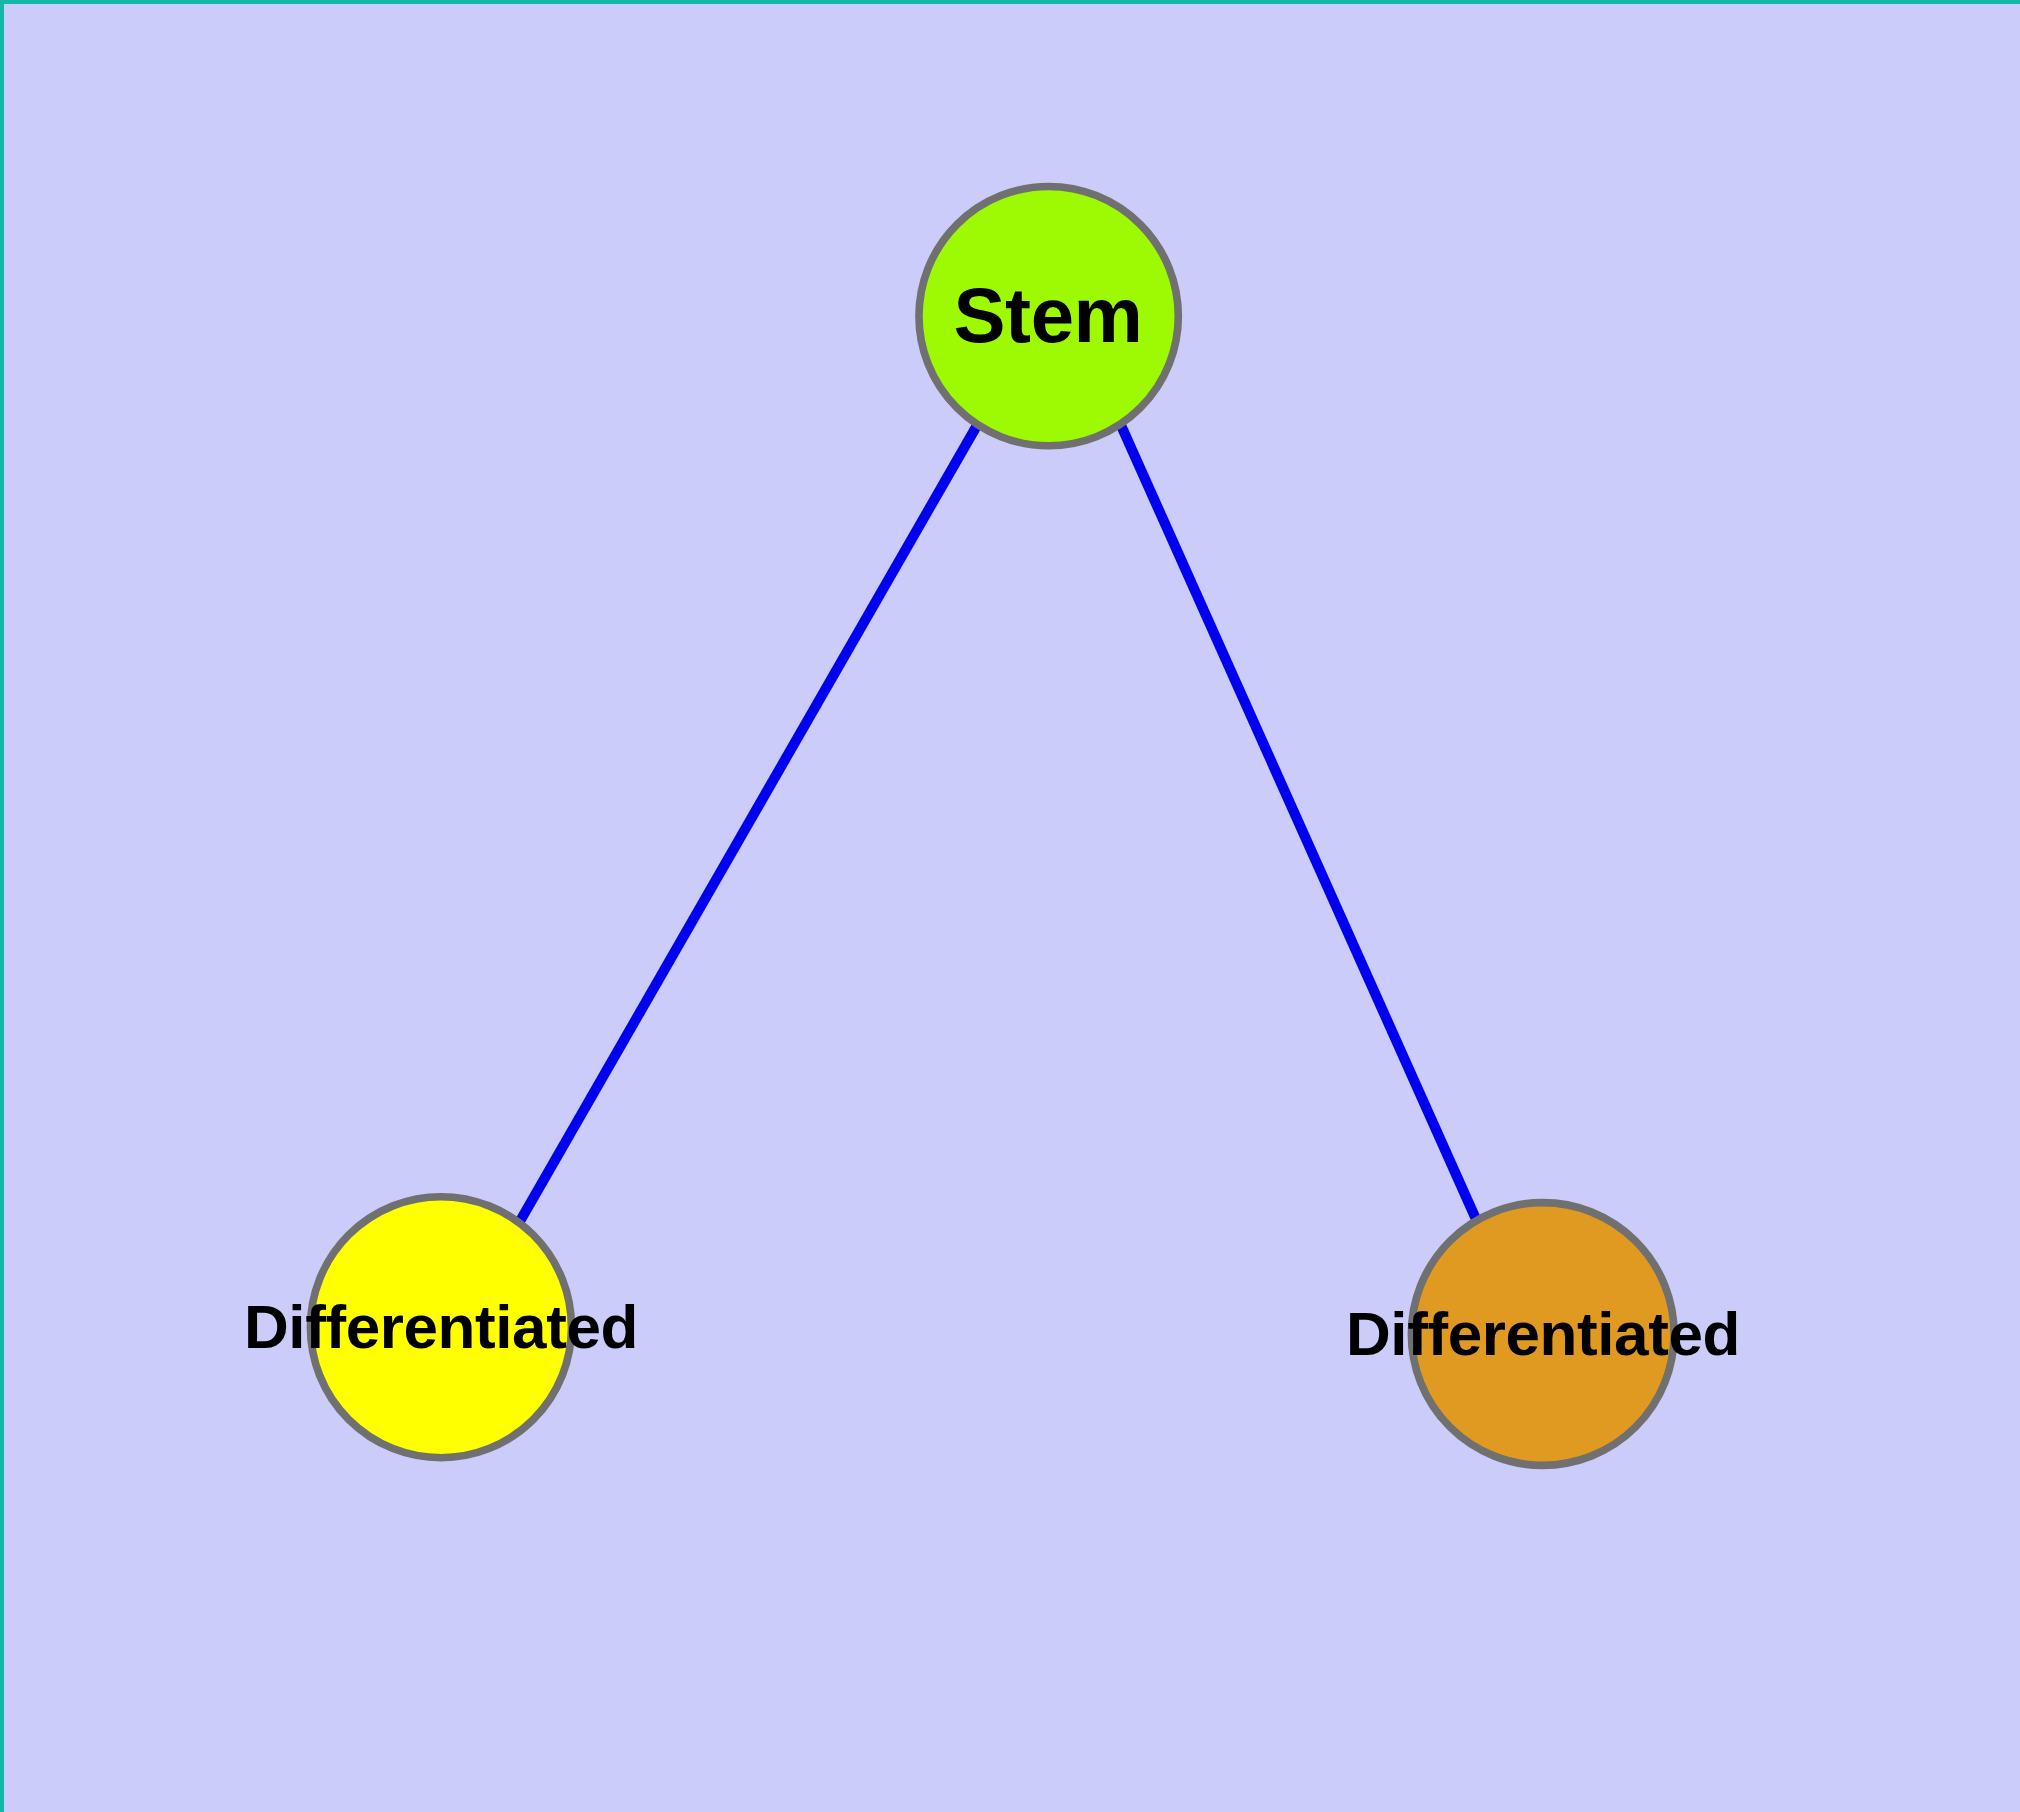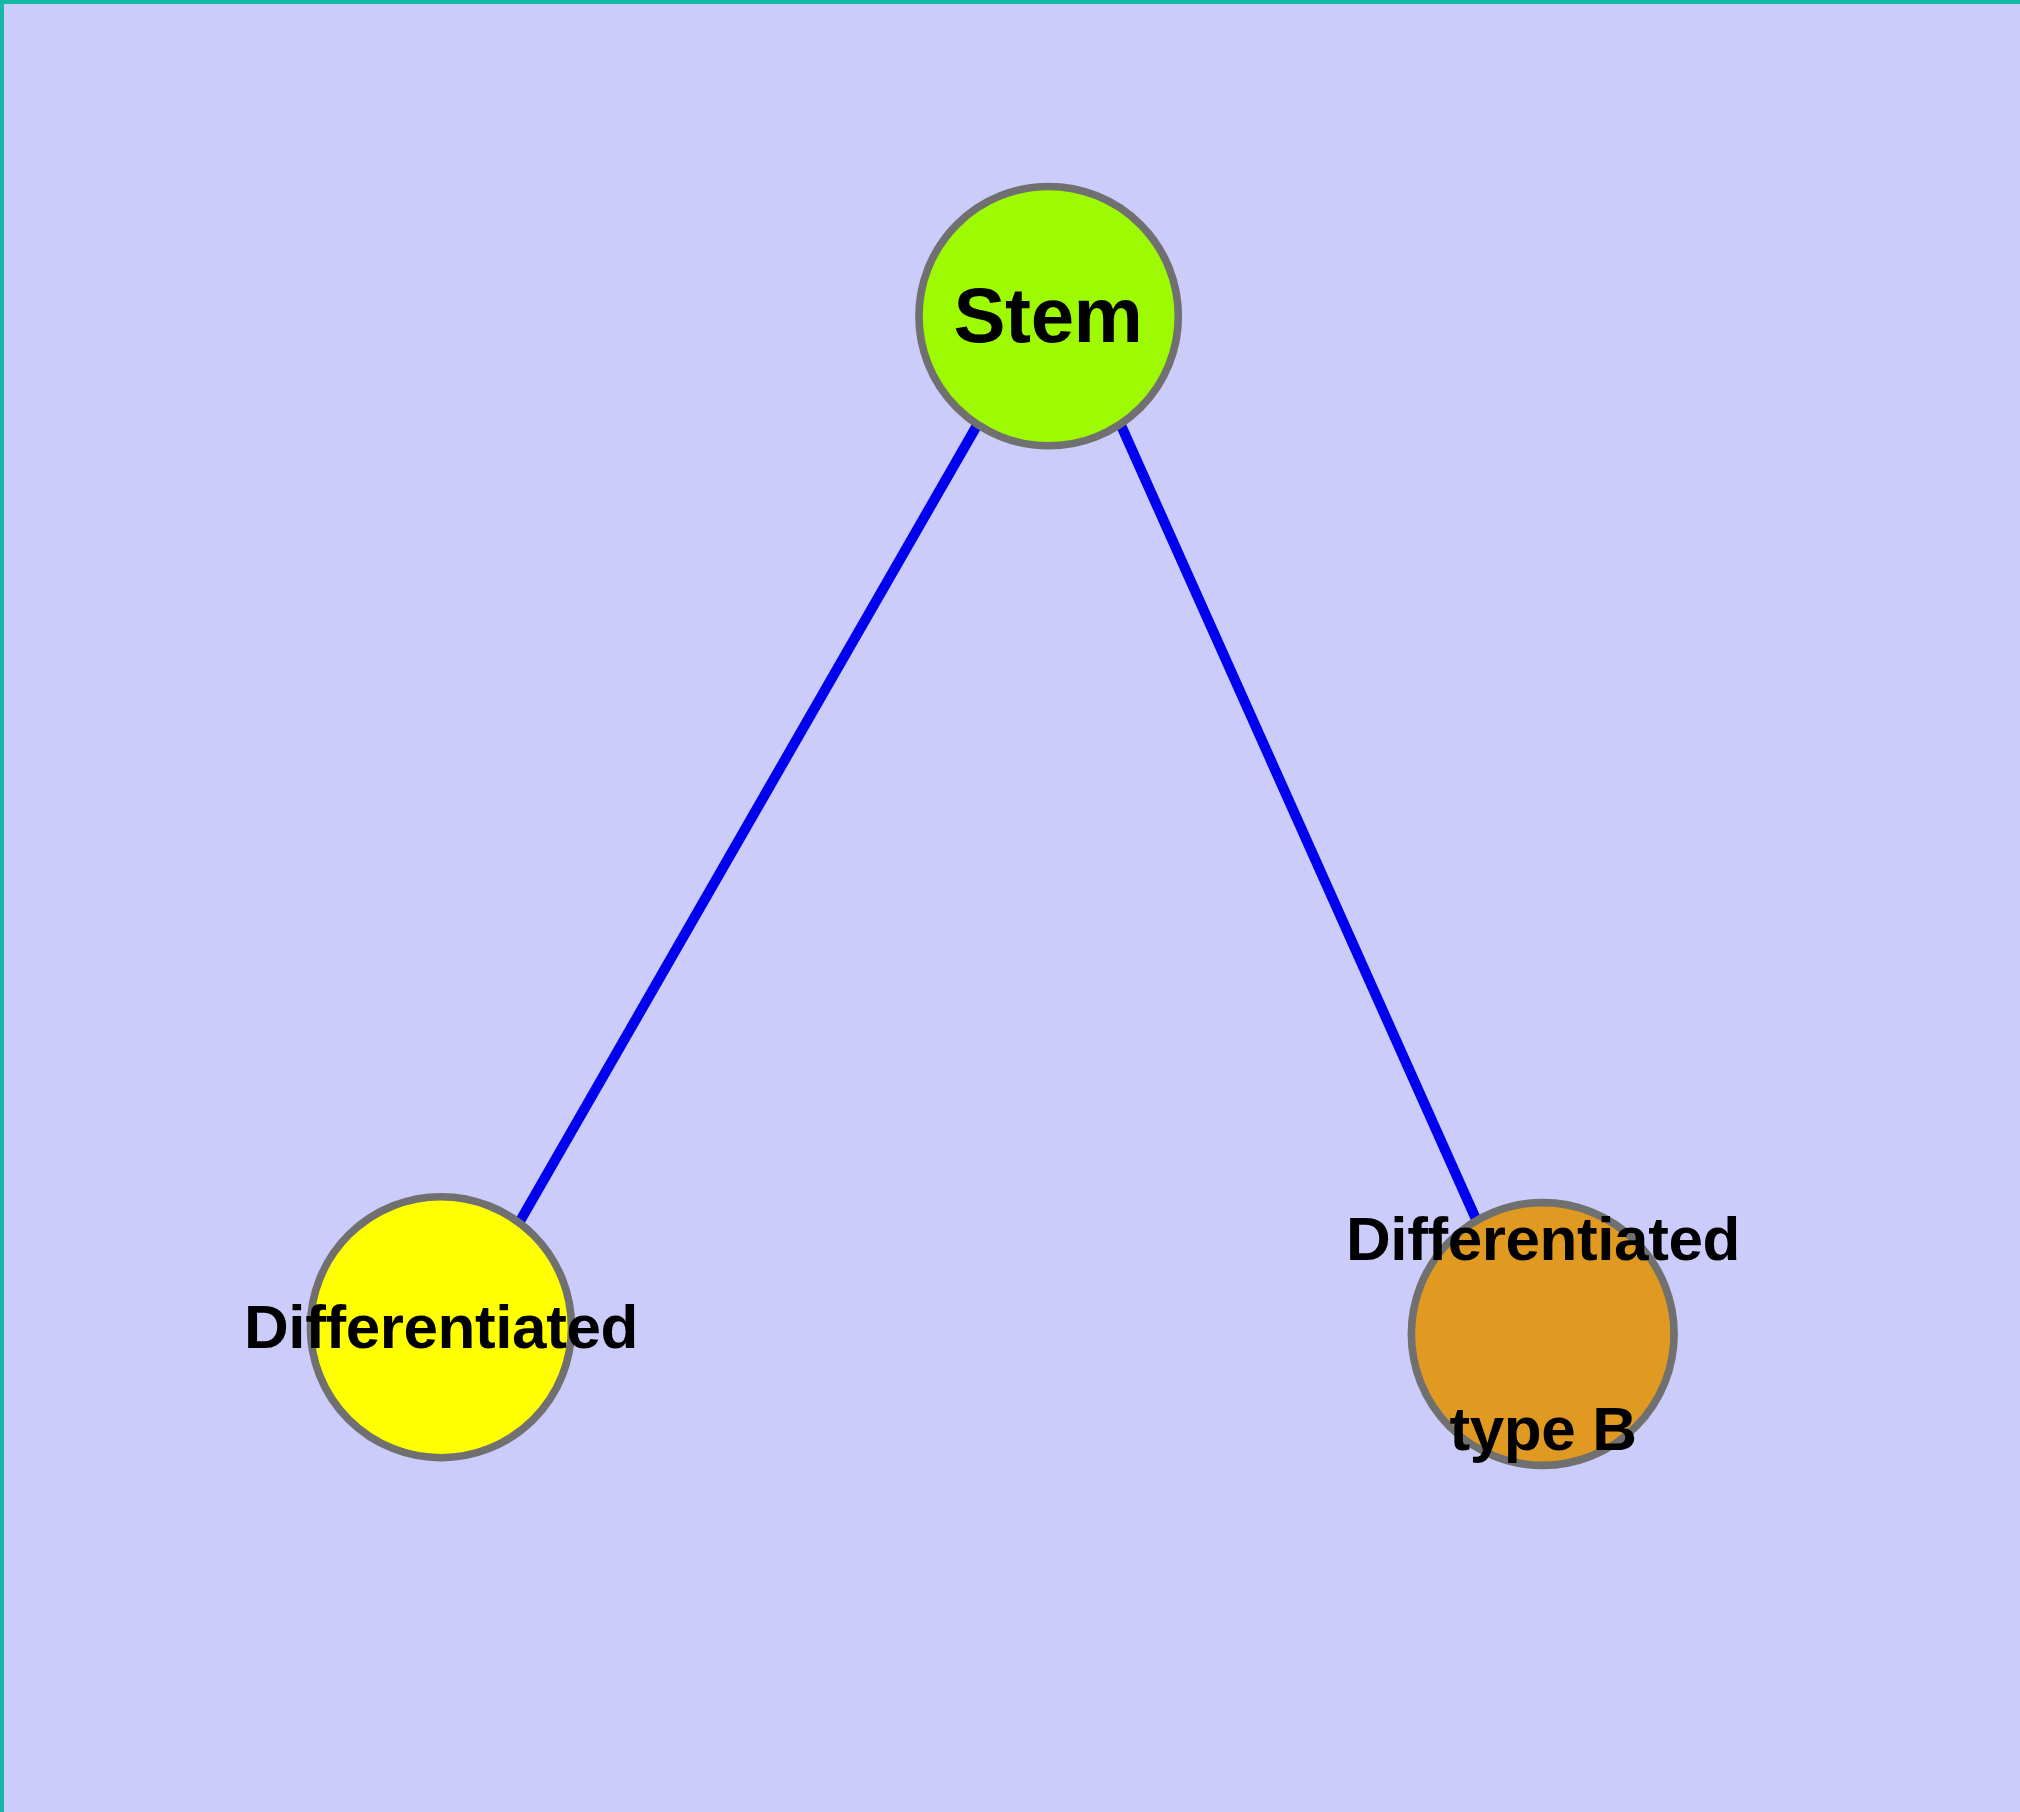--- a/index.html
+++ b/index.html
@@ -81,17 +81,16 @@
   </svg>
 
   <div class="node-label single" style="left:1048px; top:316px;">Stem</div>
 
   <div class="node-label double" style="left:441px; top:1327px;">
     <div>Differentiated</div>
   </div>
 
   <div class="node-label double" style="left:1543px; top:1334px;">
     <div>Differentiated</div>
-    <div>type B</div>
   </div>
 
 </div>
 
 
 </body></html>

